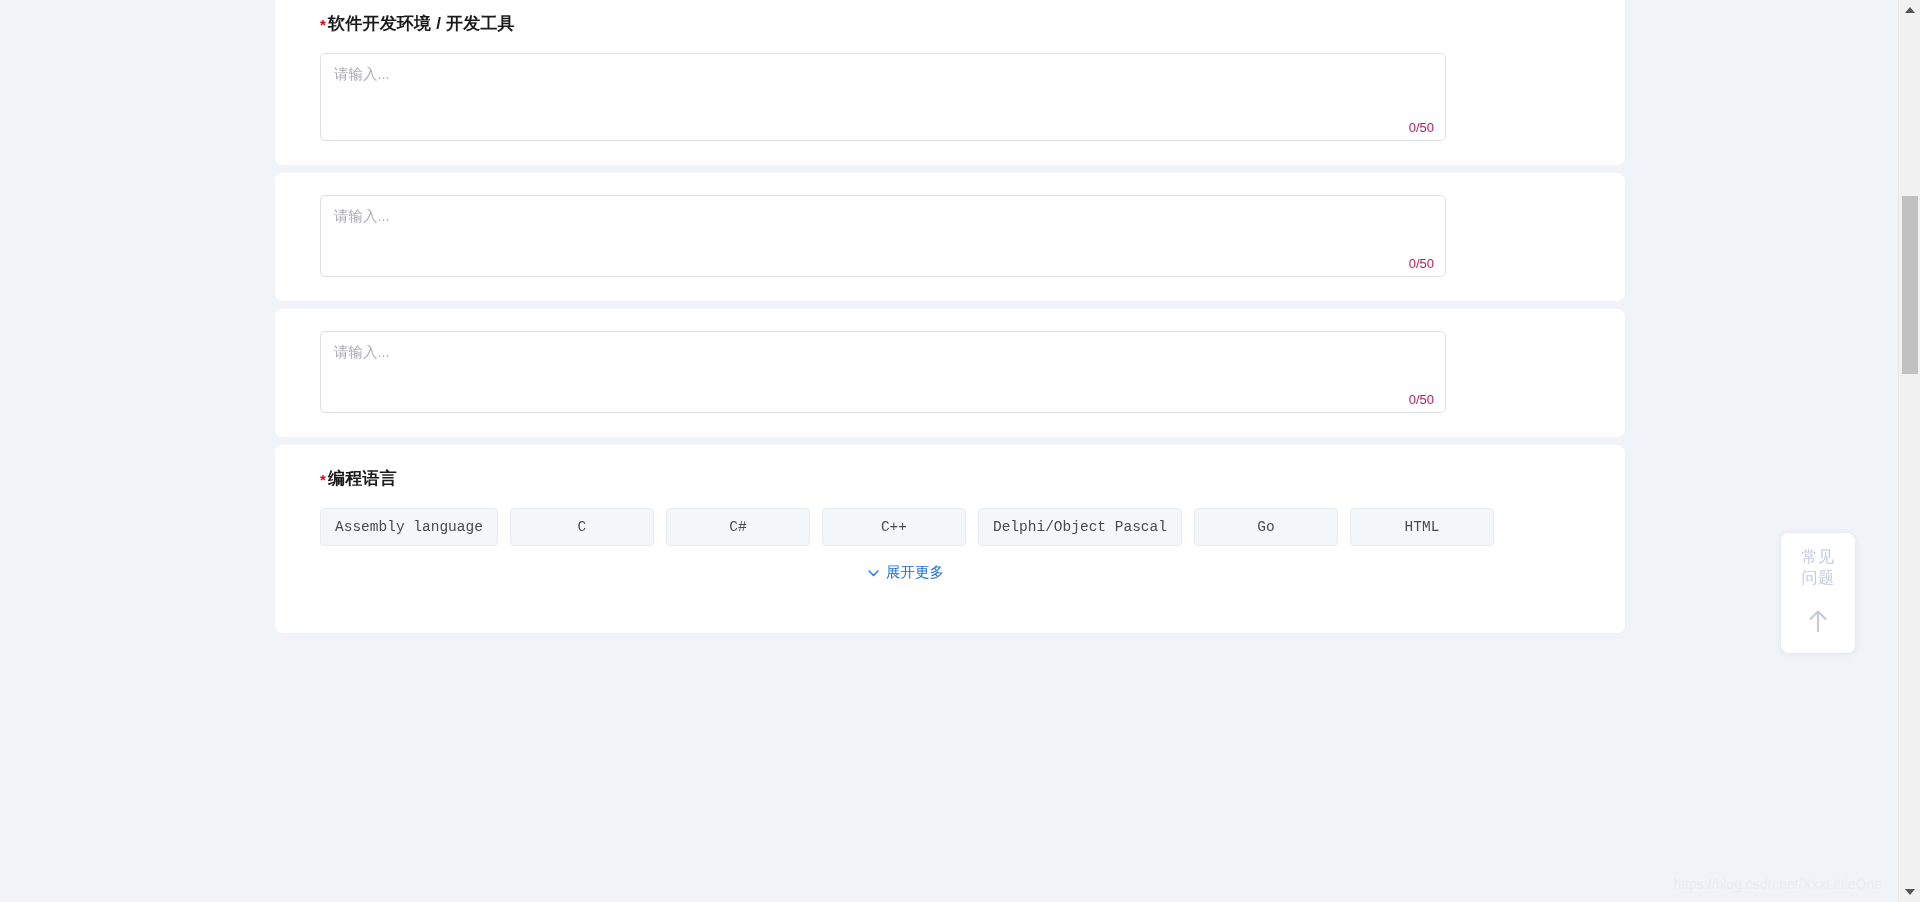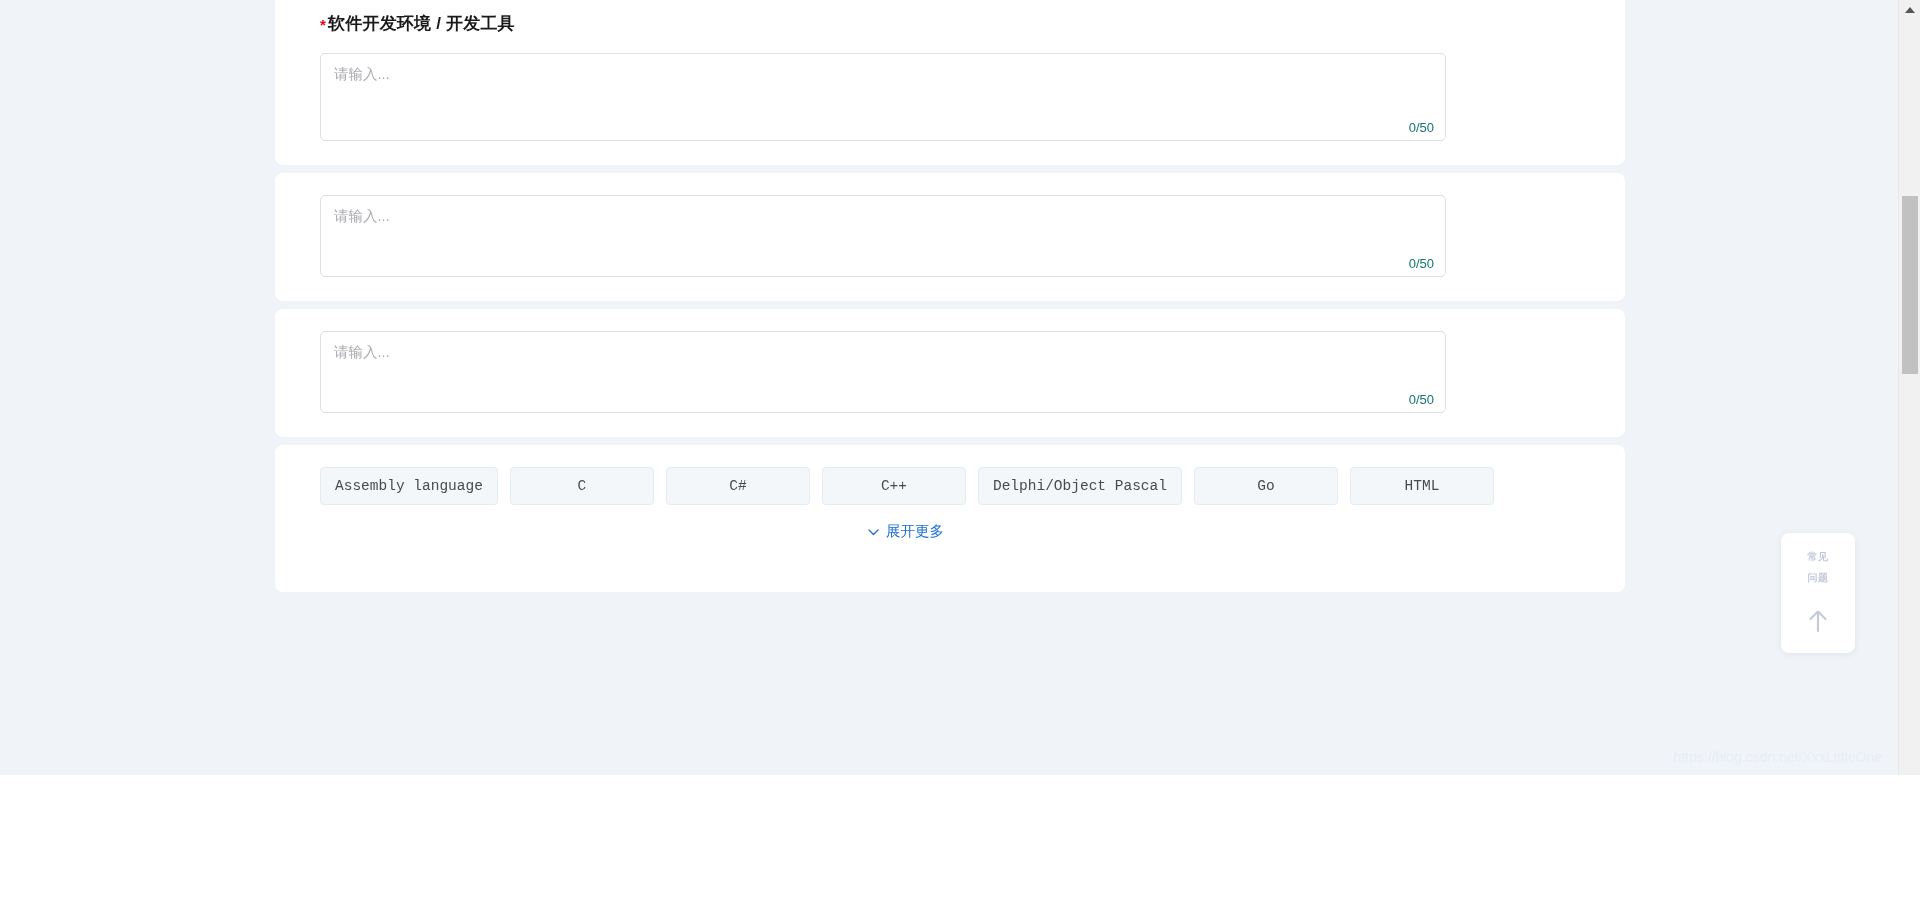--- a/index.html
+++ b/index.html
@@ -11,21 +11,21 @@
     height: 902px;
     overflow: hidden;
     background: #ffffff;
     font-family: "Liberation Sans", "DejaVu Sans", sans-serif;
     -webkit-font-smoothing: antialiased;
   }
 
   #app {
     position: relative;
     width: 1920px;
-    height: 775px;
+    height: 902px;
     background: #f0f3f7;
     overflow: hidden;
   }
 
   
   .page-column {
     position: absolute;
     left: 0;
     top: 0;
     width: 1640px;
@@ -96,21 +96,21 @@
     background: transparent;
   }
   .textarea-wrap textarea::placeholder {
     color: #a9a9b0;
   }
   .char-count {
     position: absolute;
     right: 11px;
     bottom: 5px;
     font-size: 13px;
-    color: #0f766e;
+    color: #be185d;
     line-height: 15px;
     pointer-events: none;
     font-family: "Liberation Sans", "DejaVu Sans", sans-serif;
   }
 
   
   .tag-row {
     display: flex;
     flex-wrap: wrap;
     gap: 0 12px;
@@ -173,25 +173,25 @@
     border-radius: 8px;
     box-shadow: 0 1px 6px rgba(90, 110, 140, 0.10);
     display: flex;
     flex-direction: column;
     align-items: center;
     padding-top: 13px;
     box-sizing: border-box;
     cursor: pointer;
   }
   .faq-text {
-    font-size: 10px;
+    font-size: 16px;
     line-height: 21px;
     color: #c3c9da;
     text-align: right;
-    font-weight: bold;
+    font-weight: normal;
     letter-spacing: 0.5px;
   }
   .faq-arrow {
     margin-top: 18px;
     width: 30px;
     height: 30px;
   }
   .faq-arrow svg { display: block; }
 
   
@@ -274,20 +274,23 @@
       </div>
 
       <div class="card">
         <div class="textarea-wrap tall2">
           <textarea placeholder="请输入..." style=""></textarea>
           <span class="char-count">0/50</span>
         </div>
       </div>
 
       <div class="card">
+        <div class="field-label">
+          <span class="req-star">*</span><span>编程语言</span>
+        </div>
 
         <div class="tag-row">
           <div class="tag-btn" style="min-width:140px">Assembly language</div>
           <div class="tag-btn">C</div>
           <div class="tag-btn">C#</div>
           <div class="tag-btn">C++</div>
           <div class="tag-btn">Delphi/Object Pascal</div>
           <div class="tag-btn">Go</div>
           <div class="tag-btn">HTML</div>
         </div>

